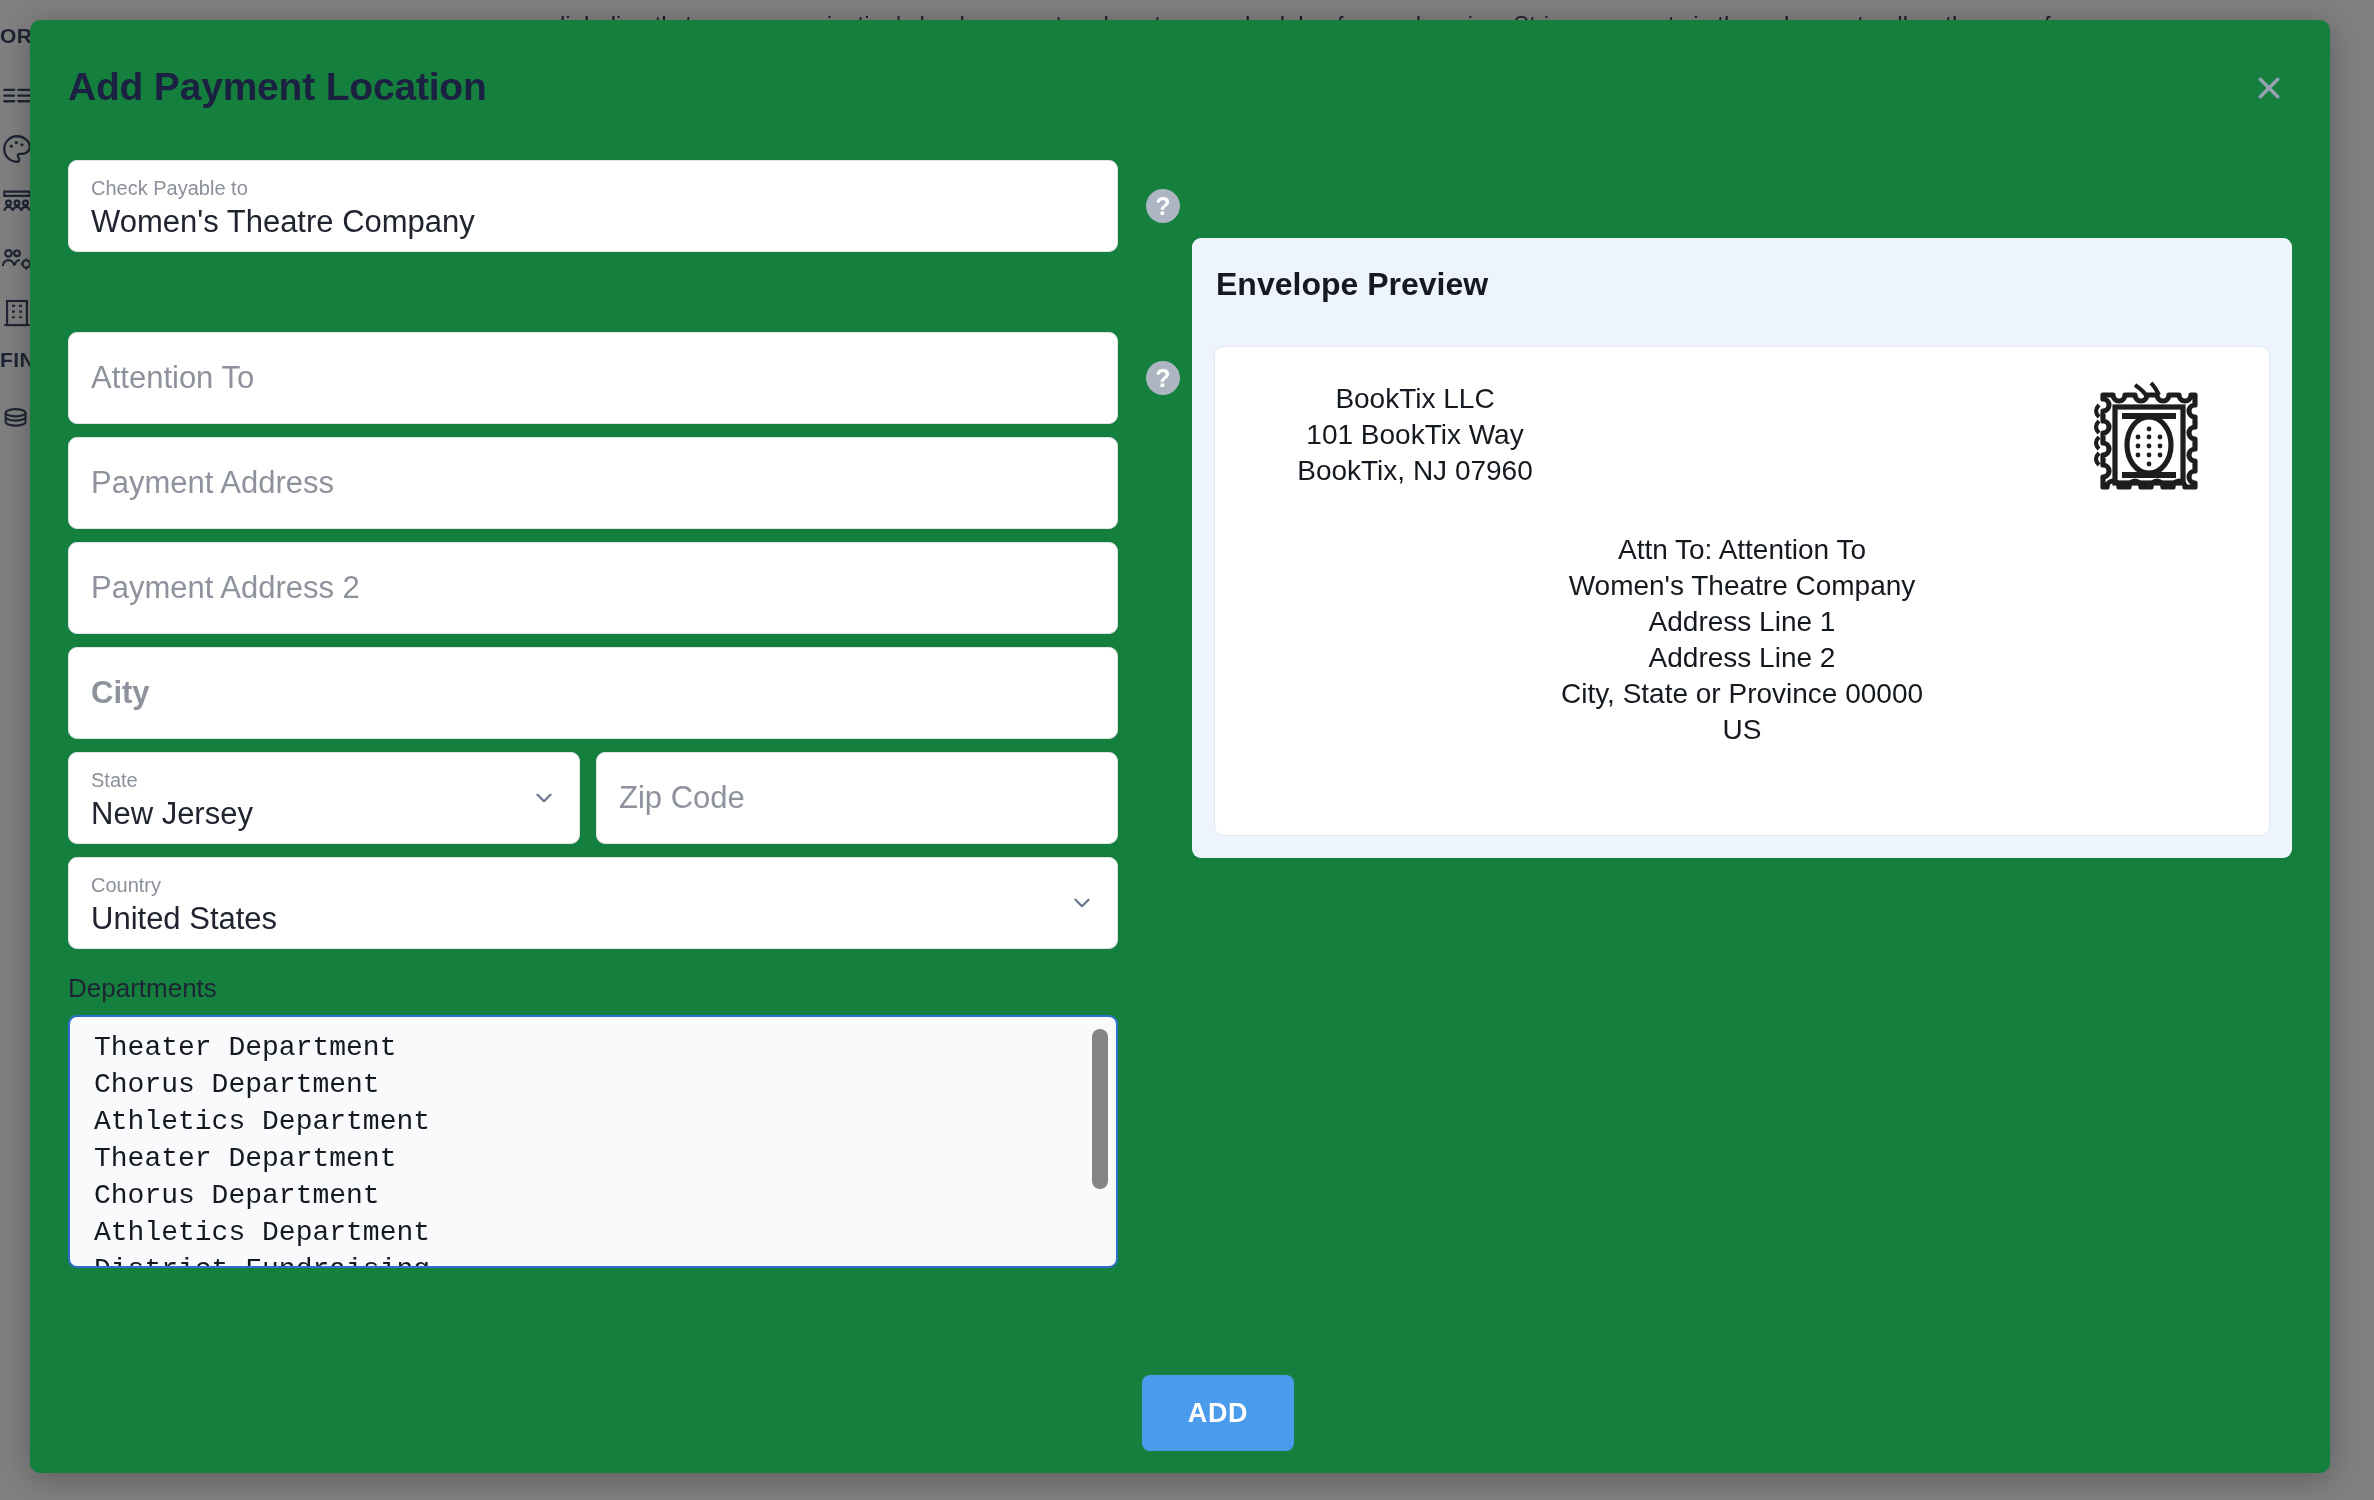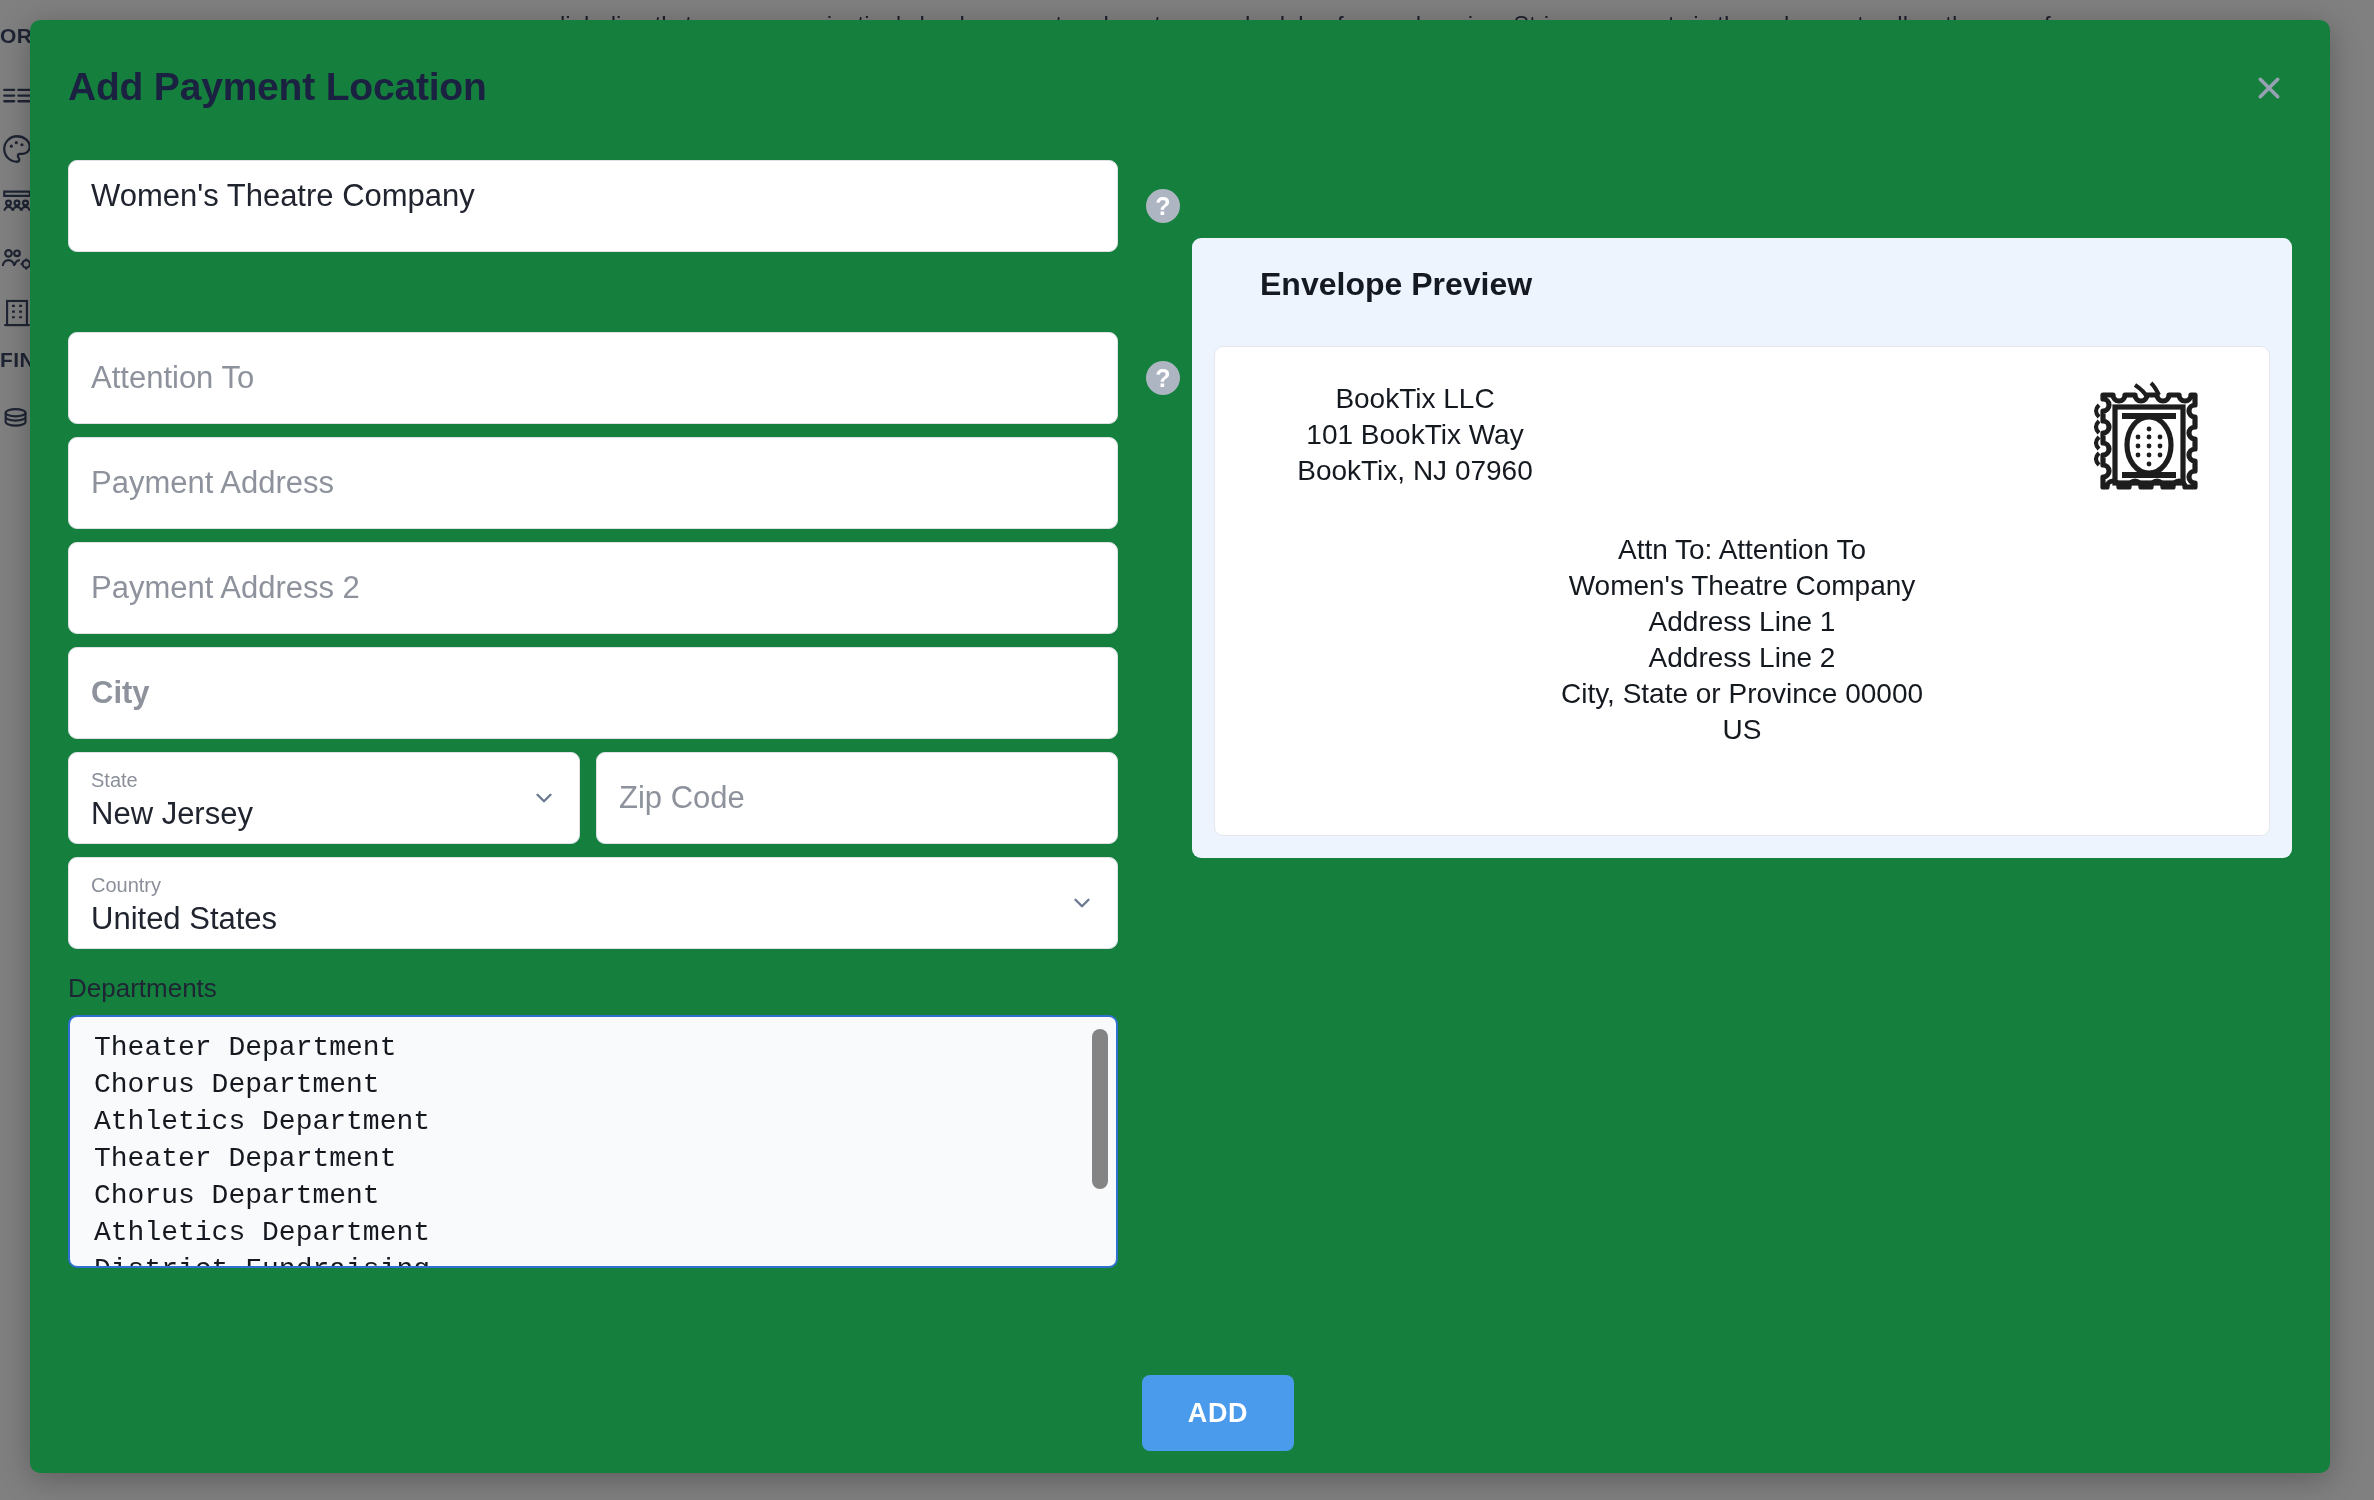--- a/index.html
+++ b/index.html
@@ -160,21 +160,21 @@
   
   .preview-panel {
     position: absolute;
     left: 1162px; top: 218px;
     width: 1100px; height: 620px;
     background: #eef4fd;
     border-radius: 9px;
   }
   .preview-title {
     position: absolute; left: 24px; top: 28px;
-    font-size: 32px; font-weight: 600; color: #151a22; margin-left: 44px;
+    font-size: 32px; font-weight: 600; color: #151a22;
   }
   .envelope {
     position: absolute; left: 22px; top: 108px;
     width: 1056px; height: 490px;
     background: #ffffff;
     border: 1.5px solid #e4e8ee;
     border-radius: 9px;
     overflow: hidden;
   }
   .return-addr {
@@ -284,20 +284,21 @@
     <div class="close-btn">
       <svg viewBox="0 0 24 24" fill="none" stroke="currentColor" stroke-width="2.8" stroke-linecap="round">
         <path d="M5 5l14 14M19 5L5 19"></path>
       </svg>
     </div>
 
     <div class="form-col">
 
       <div style="position:relative;">
         <div class="field filled">
+          <span class="field-label">Check Payable to</span>
           <span class="field-value">Women's Theatre Company</span>
         </div>
         <div class="help-icon" style="left:1078px; top:29px;">?</div>
       </div>
 
       <div style="position:relative; margin-top:80px;">
         <div class="field empty">
           <span class="field-placeholder">Attention To</span>
         </div>
         <div class="help-icon" style="left:1078px; top:29px;">?</div>

